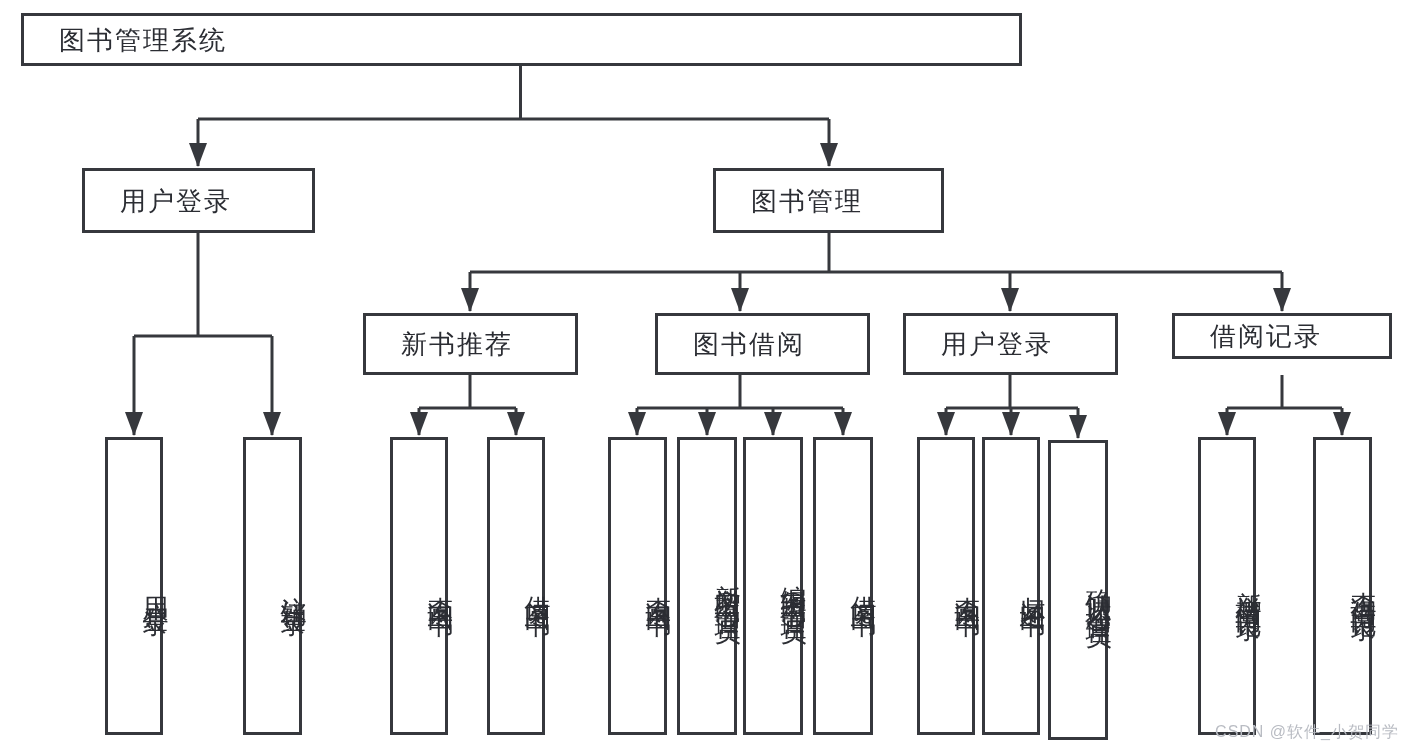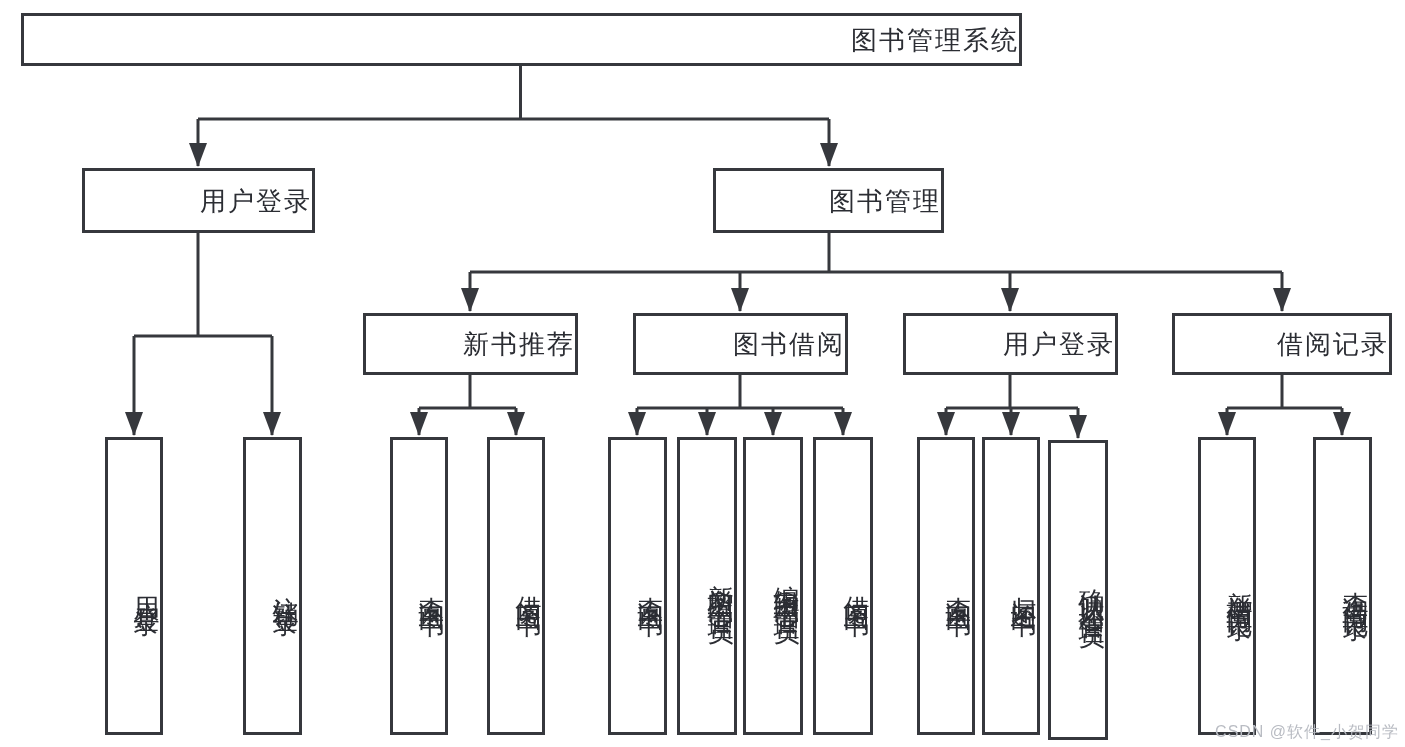--- a/index.html
+++ b/index.html
@@ -16,24 +16,25 @@
     left: 0; top: 0;
     width: 1405px; height: 747px;
   }
   .box {
     position: absolute;
     box-sizing: border-box;
     border: 3px solid #36383d;
     background: #ffffff;
     display: flex;
     align-items: center;
-    justify-content: flex-end;
+    justify-content: flex-start;
     color: #2b2d33;
     font-size: 26px;
     line-height: 1;
+    padding-left: 35px;
   }
   .box .hlabel {
     letter-spacing: 2px;
     white-space: nowrap;
   }
   .box .vlabel {
     writing-mode: vertical-rl;
     text-orientation: upright;
     letter-spacing: 5px;
     line-height: 1;
@@ -102,27 +103,27 @@
   <div class="box" style="left:82px; top:168px; width:233px; height:65px;">
     <span class="hlabel">用户登录</span>
   </div>
   <div class="box" style="left:363px; top:313px; width:215px; height:62px;">
     <span class="hlabel">新书推荐</span>
   </div>
 
   <div class="box" style="left:713px; top:168px; width:231px; height:65px;">
     <span class="hlabel">图书管理</span>
   </div>
-  <div class="box" style="left:633px; top:313px; width:215px; height:62px;">
+  <div class="box" style="left:655px; top:313px; width:215px; height:62px;">
     <span class="hlabel">图书借阅</span>
   </div>
   <div class="box" style="left:903px; top:313px; width:215px; height:62px;">
     <span class="hlabel">用户登录</span>
   </div>
-  <div class="box" style="left:1172px; top:313px; width:220px; height:62px;">
+  <div class="box" style="left:1172px; top:313px; width:220px; height:46px;">
     <span class="hlabel">借阅记录</span>
   </div>
 
   <div class="box" style="left:105px; top:437px; width:58px; height:298px;">
     <span class="vlabel">用户登录</span>
   </div>
   <div class="box" style="left:243px; top:437px; width:59px; height:298px;">
     <span class="vlabel">注销登录</span>
   </div>
 

